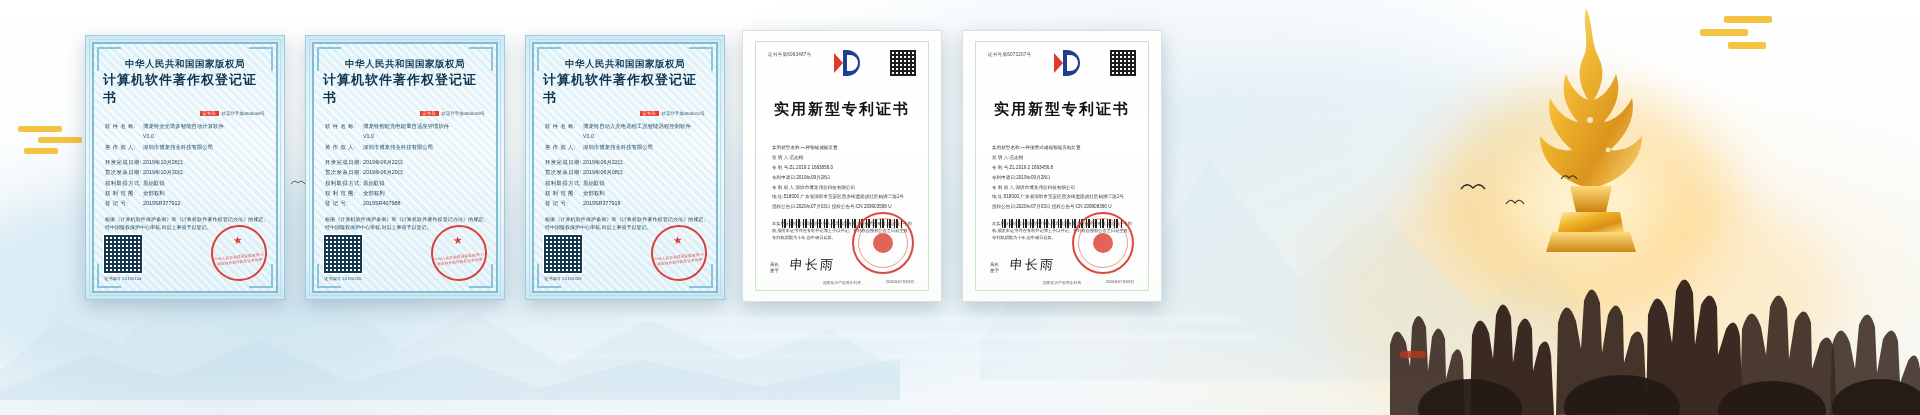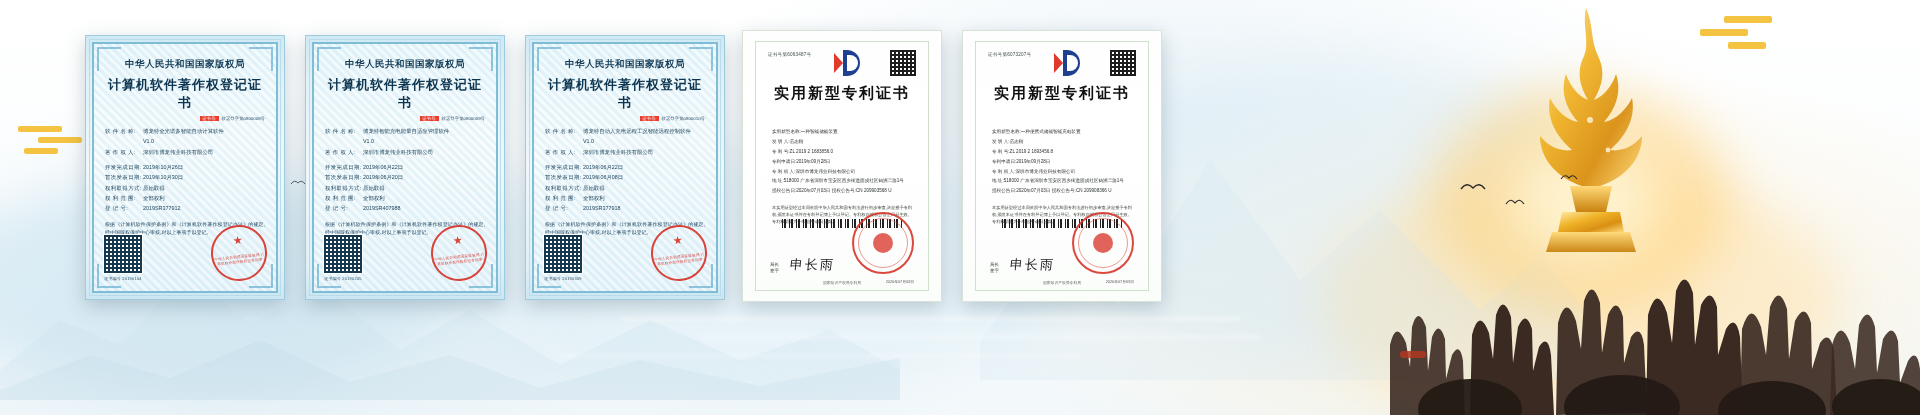--- a/index.html
+++ b/index.html
@@ -96,26 +96,25 @@
 
   .cc-issuer {
     text-align: center;
     font-size: 9.5px;
     color: #123a55;
     letter-spacing: .5px;
     margin-top: 6px;
     font-weight: bold;
   }
   .cc-title {
-    text-align: center;
+    text-align: left;
     font-size: 13px;
     font-weight: bold;
     color: #0d3550;
     letter-spacing: 1px;
-    margin-top: 5px;
   }
   .cc-regline {
     display: flex;
     justify-content: flex-end;
     gap: 3px;
     font-size: 4.4px;
     color: #2b4f66;
     margin-top: 4px;
     padding-right: 2px;
   }
@@ -263,21 +262,21 @@
       repeating-linear-gradient(0deg, #1d1d1d 0 2px, transparent 2px 4px),
       repeating-linear-gradient(90deg, #1d1d1d 0 2px, transparent 2px 4px);
     background-color: #fff;
   }
   .cp-title {
     text-align: center;
     font-size: 15px;
     font-weight: bold;
     color: #111;
     letter-spacing: 2px;
-    margin-top: 8px;
+    margin-top: 24px;
   }
   .cp-fields {
     margin-top: 26px;
     padding: 0 4px;
   }
   .cp-row {
     font-size: 4.6px;
     color: #2e352e;
     line-height: 1.5;
     margin-bottom: 3px;

